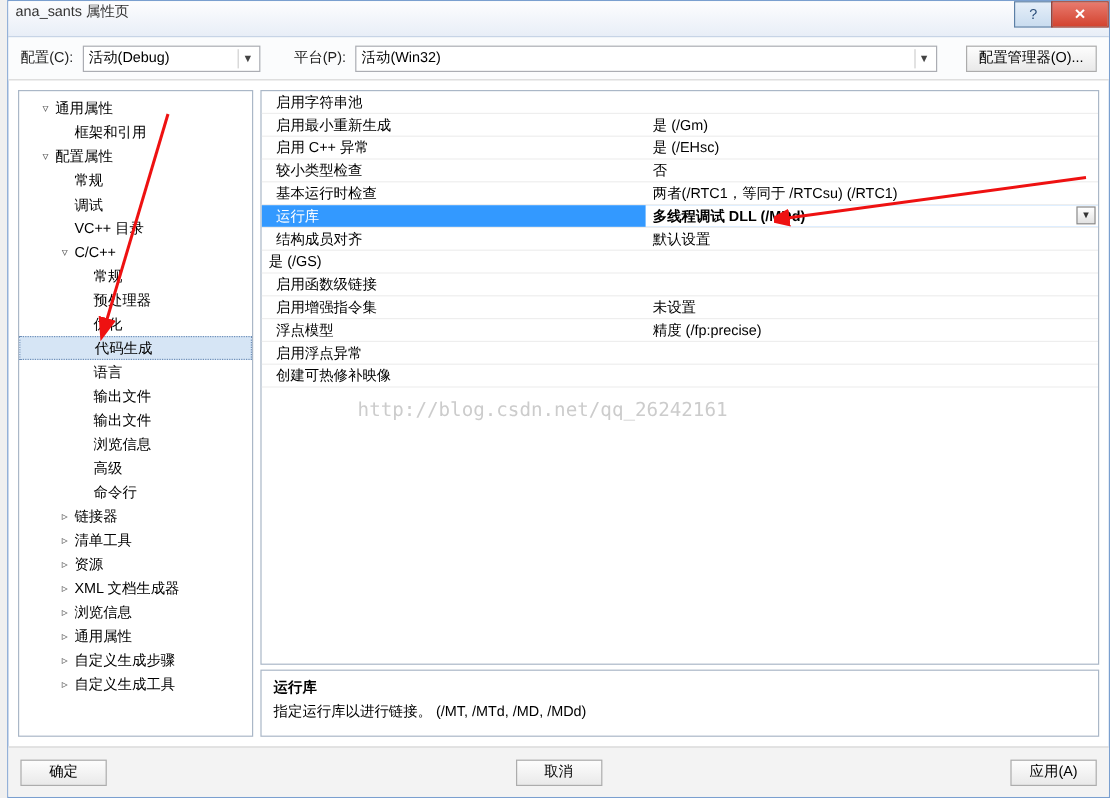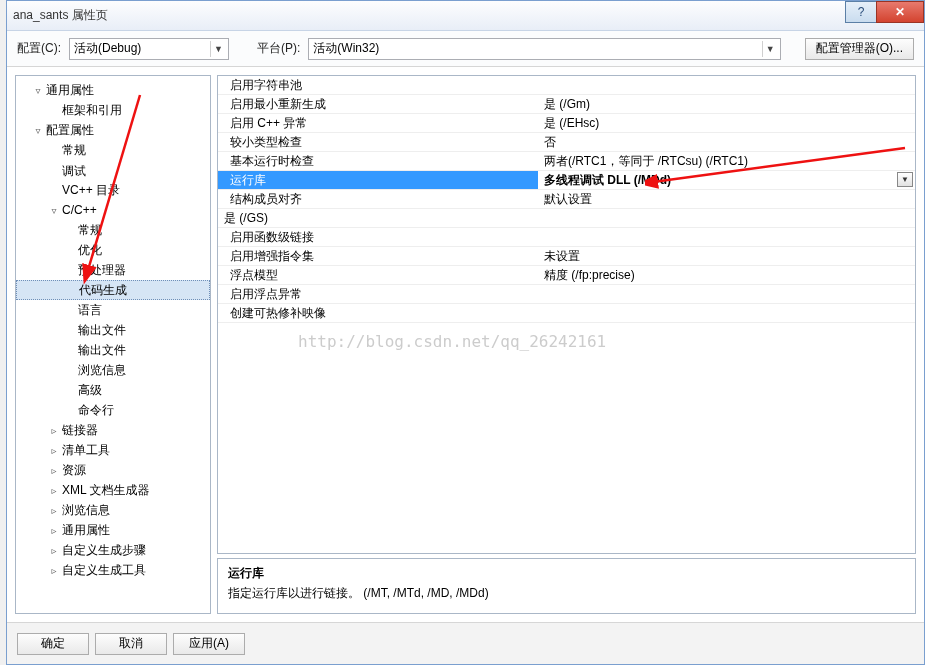--- a/index.html
+++ b/index.html
@@ -19,21 +19,20 @@
       background: #fff;
       border: 1px solid #7a9fcf;
       display: flex;
       flex-direction: column;
     }
     .titlebar {
       height: 30px;
       background: linear-gradient(#fdfdfe, #e8eef7);
       border-bottom: 1px solid #c7d4e6;
       display: flex;
-      align-items: center;
       padding: 0 6px;
       position: relative;
     }
     .titlebar .title { color: #333; }
     .titlebar .controls { position: absolute; right: 0; top: 0; display: flex; }
     .tbtn { width: 30px; height: 22px; border: 1px solid #5b7fa6; display: flex; align-items: center; justify-content: center; font-size: 12px; background: linear-gradient(#e6eff9,#c9dcef); color: #2a4d7a; margin-left: -1px; }
     .tbtn.help { width: 32px; }
     .tbtn.close { width: 48px; background: linear-gradient(#e87a6e,#d3432f); color: #fff; border-color: #9a3324; font-weight: bold; }
     .toolbar {
       height: 36px;
@@ -125,21 +124,21 @@
       height: 56px;
       border: 1px solid #aab7c7;
       background: #fff;
       padding: 6px 10px;
     }
     .desc-panel .dtitle { font-weight: bold; margin-bottom: 3px; }
     .footer {
       height: 42px;
       display: flex;
       align-items: center;
-      justify-content: flex-start;
+      justify-content: space-between;
       padding: 0 10px;
       gap: 6px;
       border-top: 1px solid #d6d6d6;
       background: #f3f3f3;
     }
     .arrow-red {
       position: absolute;
       pointer-events: none;
     }
     .arrow-red.a1 { left: 40px; top: 85px; width: 120px; height: 200px; }
@@ -152,21 +151,21 @@
   <div class="titlebar">
     <span class="title">ana_sants 属性页</span>
     <div class="controls">
       <div class="tbtn help">?</div>
       <div class="tbtn close">✕</div>
     </div>
   </div>
 
   <div class="toolbar">
     <label>配置(C):</label>
-    <div class="combo" style="width:160px">
+    <div class="combo" style="width:148px">
       <span>活动(Debug)</span>
       <span class="arrow">▼</span>
     </div>
     <div style="width:12px"></div>
     <label>平台(P):</label>
     <div class="combo" style="flex:1">
       <span>活动(Win32)</span>
       <span class="arrow">▼</span>
     </div>
     <div style="width:8px"></div>
@@ -204,25 +203,25 @@
         <div class="tree-item" style="padding-left: 32px;">
           <span class="expander">▿</span>
           <span class="tree-label">C/C++</span>
         </div>
         <div class="tree-item" style="padding-left: 48px;">
           <span class="expander"></span>
           <span class="tree-label">常规</span>
         </div>
         <div class="tree-item" style="padding-left: 48px;">
           <span class="expander"></span>
+          <span class="tree-label">预处理器</span>
+        </div>
+        <div class="tree-item" style="padding-left: 48px;">
+          <span class="expander"></span>
           <span class="tree-label">优化</span>
-        </div>
-        <div class="tree-item" style="padding-left: 48px;">
-          <span class="expander"></span>
-          <span class="tree-label">预处理器</span>
         </div>
         <div class="tree-item selected" style="padding-left: 48px;">
           <span class="expander"></span>
           <span class="tree-label">代码生成</span>
         </div>
         <div class="tree-item" style="padding-left: 48px;">
           <span class="expander"></span>
           <span class="tree-label">语言</span>
         </div>
         <div class="tree-item" style="padding-left: 48px;">

